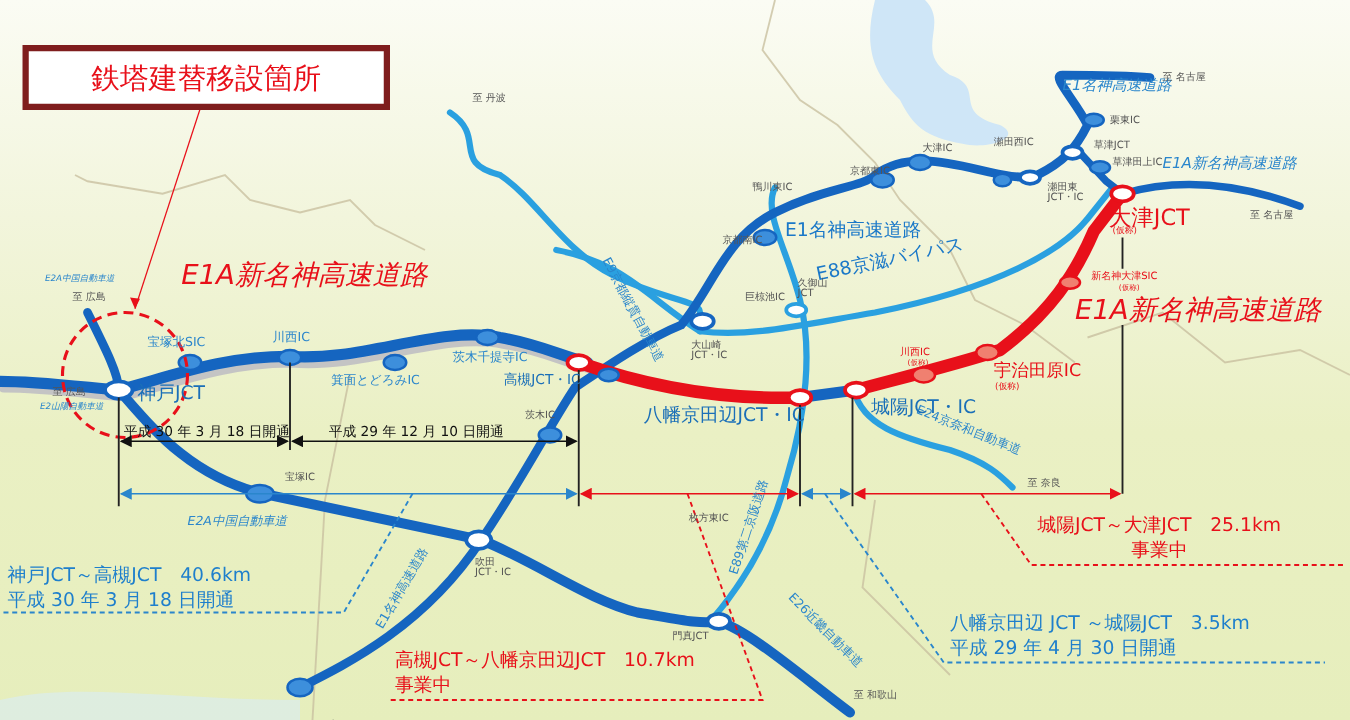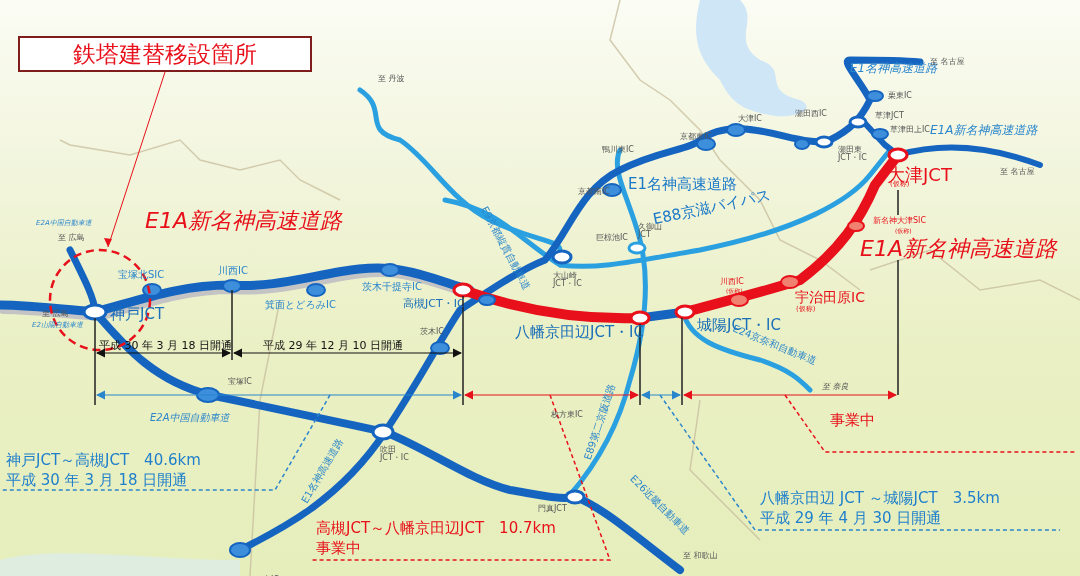--- a/index.html
+++ b/index.html
@@ -1,22 +1,22 @@
 <!DOCTYPE html>
 <html><head>
 <meta charset="utf-8">
 <style>
   html,body{margin:0;padding:0;}
   body{width:1080px;height:576px;overflow:hidden;position:relative;
        font-family:"DejaVu Sans","Liberation Sans",sans-serif;
        background:linear-gradient(180deg,#fbfcf4 0%,#f2f5dc 30%,#eaf0c4 60%,#e6eebc 100%);}
   #map{position:absolute;left:0;top:0;width:1080px;height:576px;}
   .lbl{position:absolute;white-space:nowrap;line-height:1;}
-  .callout{position:absolute;left:18px;top:36px;width:294px;height:36px;background:#fff;
-           border:2px solid #7f1d1d;box-sizing:border-box;display:flex;align-items:center;justify-content:center;
+  .callout{position:absolute;left:18px;top:36px;width:294px;height:52px;background:#fff;
+           border:5px solid #7f1d1d;box-sizing:border-box;display:flex;align-items:center;justify-content:center;
            color:#e8101a;font-size:23px;}
   .road-title-red{color:#e8101a;font-style:italic;font-size:22px;}
   .road-title-blue{color:#1a78c8;font-size:15px;}
   .small-blue{color:#2a86cc;font-size:10px;}
   .tiny-gray{color:#555;font-size:8px;}
   .red-node{color:#e8101a;}
   .big-blue{color:#1a6fb8;font-size:15px;}
   .info-blue{color:#1e7fcc;font-size:15px;line-height:20px;}
   .info-red{color:#e8101a;font-size:15px;line-height:20px;}
   .opening{color:#111;font-size:11px;}
@@ -153,21 +153,21 @@
 <span class="lbl small-blue" style="left:300px;top:500px;transform:rotate(-60deg);transform-origin:left top;">E1名神高速道路</span>
 <span class="lbl small-blue" style="left:583px;top:458px;transform:rotate(-72deg);transform-origin:left top;">E89第二京阪道路</span>
 <span class="lbl small-blue" style="left:730px;top:340px;transform:rotate(22deg);">E24京奈和自動車道</span>
 <span class="lbl small-blue" style="left:620px;top:500px;transform:rotate(45deg);">E26近畿自動車道</span>
 
 <span class="lbl tiny-gray" style="left:58px;top:234px;">至 広島</span>
 <span class="lbl tiny-gray" style="left:42px;top:310px;">至 広島</span>
 <span class="lbl tiny-gray" style="left:378px;top:75px;">至 丹波</span>
 <span class="lbl tiny-gray" style="left:930px;top:58px;">至 名古屋</span>
 <span class="lbl tiny-gray" style="left:1000px;top:168px;">至 名古屋</span>
-<span class="lbl tiny-gray" style="left:822px;top:383px;font-style:italic;">至 奈良</span>
+<span class="lbl tiny-gray" style="left:822px;top:383px;">至 奈良</span>
 <span class="lbl tiny-gray" style="left:683px;top:552px;">至 和歌山</span>
 
 <span class="lbl big-blue" style="left:110px;top:307px;">神戸JCT</span>
 <span class="lbl small-blue" style="left:118px;top:270px;">宝塚北SIC</span>
 <span class="lbl small-blue" style="left:218px;top:266px;">川西IC</span>
 <span class="lbl small-blue" style="left:265px;top:300px;">箕面とどろみIC</span>
 <span class="lbl small-blue" style="left:362px;top:282px;">茨木千提寺IC</span>
 <span class="lbl small-blue" style="left:403px;top:298px;font-size:11px;color:#1a6fb8;">高槻JCT・IC</span>
 <span class="lbl big-blue" style="left:515px;top:325px;">八幡京田辺JCT・IC</span>
 <span class="lbl big-blue" style="left:697px;top:318px;">城陽JCT・IC</span>
@@ -212,14 +212,15 @@
 </div>
 <div class="lbl info-red" style="left:316px;top:518px;">
   <div>高槻JCT～八幡京田辺JCT　10.7km</div>
   <div>事業中</div>
 </div>
 <div class="lbl info-blue" style="left:760px;top:488px;">
   <div>八幡京田辺 JCT ～城陽JCT　3.5km</div>
   <div>平成 29 年 4 月 30 日開通</div>
 </div>
 <div class="lbl info-red" style="left:830px;top:410px;text-align:center;">
+  <div>城陽JCT～大津JCT　25.1km</div>
   <div>事業中</div>
 </div>
 
 </body></html>

